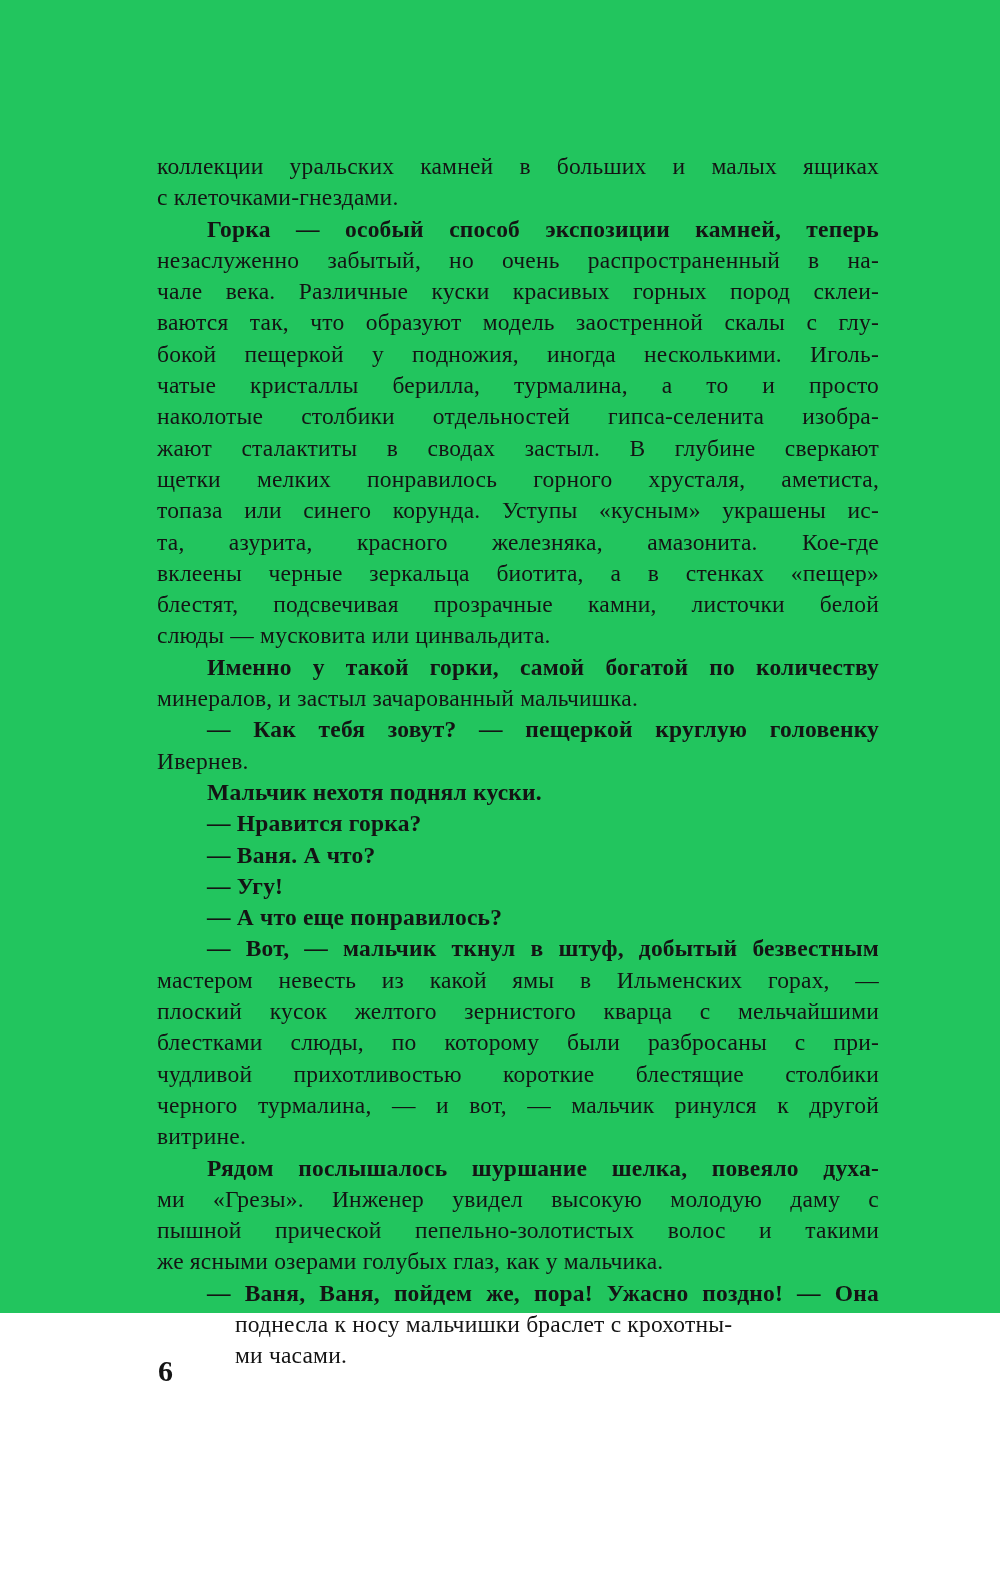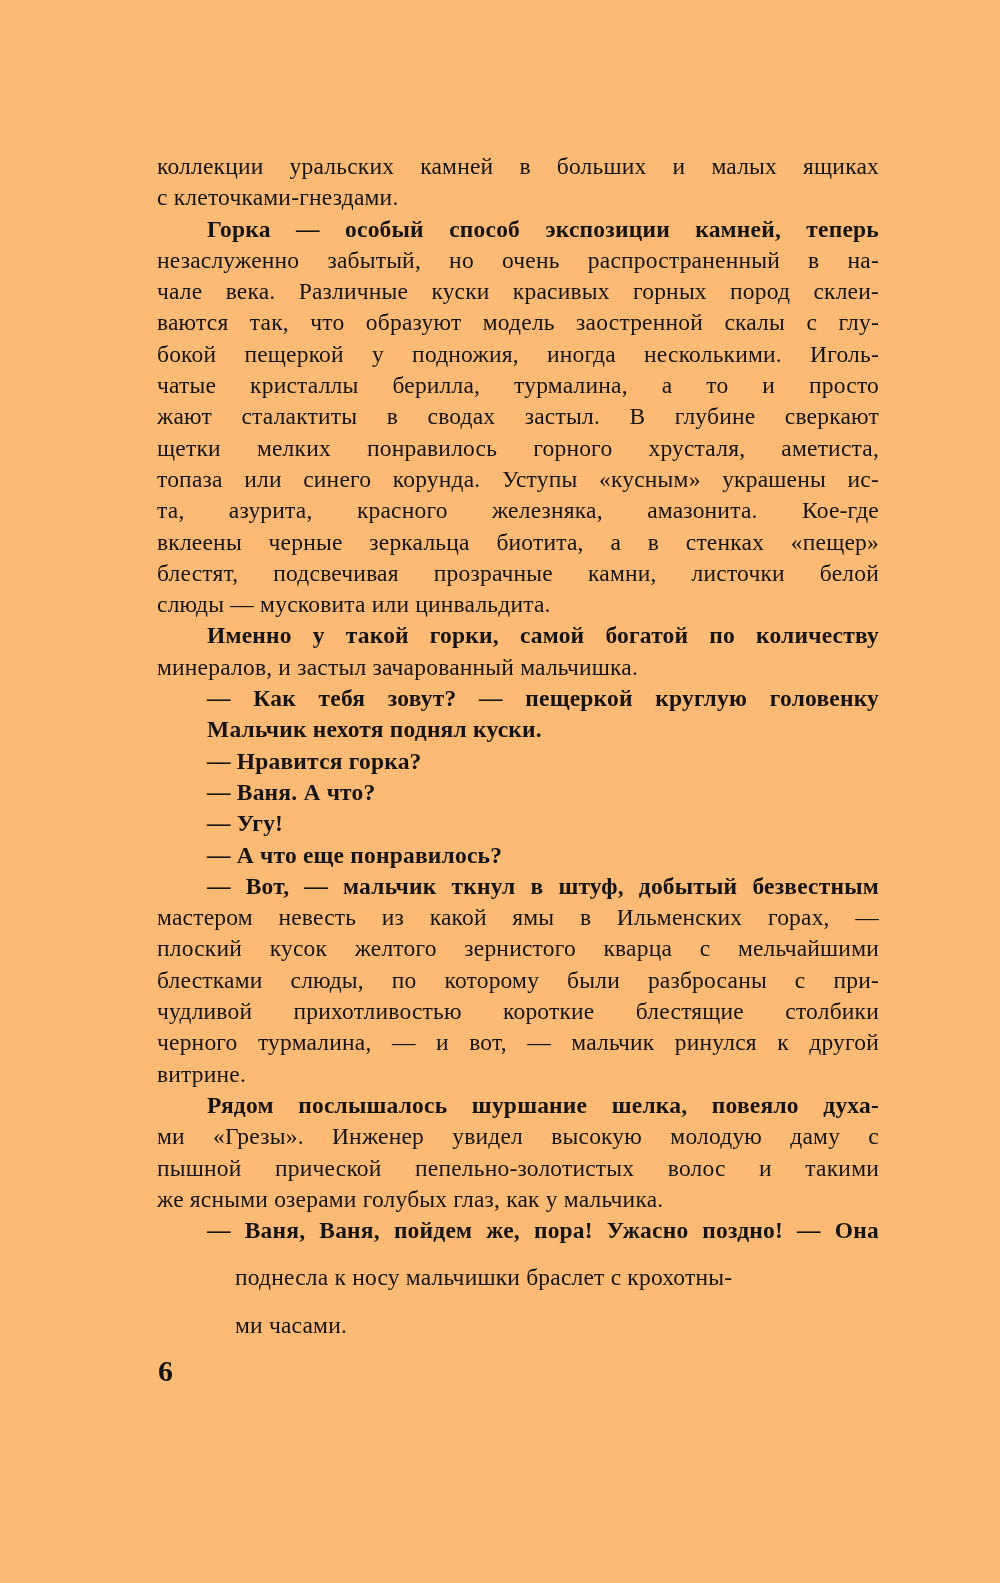--- a/index.html
+++ b/index.html
@@ -8,22 +8,22 @@
     width: 1000px;
     height: 1583px;
     font-family: "Liberation Serif", serif;
     position: relative;
     overflow: hidden;
   }
   .page {
     position: absolute;
     left: 0; top: 0;
     width: 1000px;
-    height: 1583px;
-    background: #fdba74;
+    height: 1313px;
+    background: #22c55e;
   }
   .text-block {
     position: absolute;
     left: 157px;
     top: 151px;
     width: 722px;
     font-size: 23.5px;
     line-height: 31.3px;
     color: #141414;
     letter-spacing: 0.2px;
@@ -38,21 +38,20 @@
     text-align-last: left;
   }
   .line.indent {
     text-indent: 50px;
     font-weight: bold;
   }
   .hang { margin-left: 78px; }
   .hang .line {
     text-align: left;
     text-align-last: left;
-    margin-top: 16px;
   }
   .page-number {
     position: absolute;
     left: 158px;
     top: 1356px;
     font-size: 30px;
     font-weight: bold;
     color: #141414;
     line-height: 1;
   }
@@ -66,34 +65,36 @@
         <div class="line">коллекции уральских камней в больших и малых ящиках</div>
         <div class="line last">с клеточками-гнездами.</div>
       </div>
       <div class="paragraph">
         <div class="line indent">Горка — особый способ экспозиции камней, теперь</div>
         <div class="line">незаслуженно забытый, но очень распространенный в на-</div>
         <div class="line">чале века. Различные куски красивых горных пород склеи-</div>
         <div class="line">ваются так, что образуют модель заостренной скалы с глу-</div>
         <div class="line">бокой пещеркой у подножия, иногда несколькими. Иголь-</div>
         <div class="line">чатые кристаллы берилла, турмалина, а то и просто</div>
+        <div class="line">наколотые столбики отдельностей гипса-селенита изобра-</div>
         <div class="line">жают сталактиты в сводах застыл. В глубине сверкают</div>
         <div class="line">щетки мелких понравилось горного хрусталя, аметиста,</div>
         <div class="line">топаза или синего корунда. Уступы «кусным» украшены ис-</div>
         <div class="line">та, азурита, красного железняка, амазонита. Кое-где</div>
         <div class="line">вклеены черные зеркальца биотита, а в стенках «пещер»</div>
         <div class="line">блестят, подсвечивая прозрачные камни, листочки белой</div>
         <div class="line last">слюды — мусковита или цинвальдита.</div>
       </div>
       <div class="paragraph">
         <div class="line indent">Именно у такой горки, самой богатой по количеству</div>
         <div class="line last">минералов, и застыл зачарованный мальчишка.</div>
       </div>
       <div class="paragraph">
         <div class="line indent">— Как тебя зовут? — пещеркой круглую головенку</div>
+        <div class="line last">Ивернев.</div>
       </div>
       <div class="paragraph">
         <div class="line last indent">Мальчик нехотя поднял куски.</div>
       </div>
       <div class="paragraph">
         <div class="line last indent">— Нравится горка?</div>
       </div>
       <div class="paragraph">
         <div class="line last indent">— Ваня. А что?</div>
       </div>

